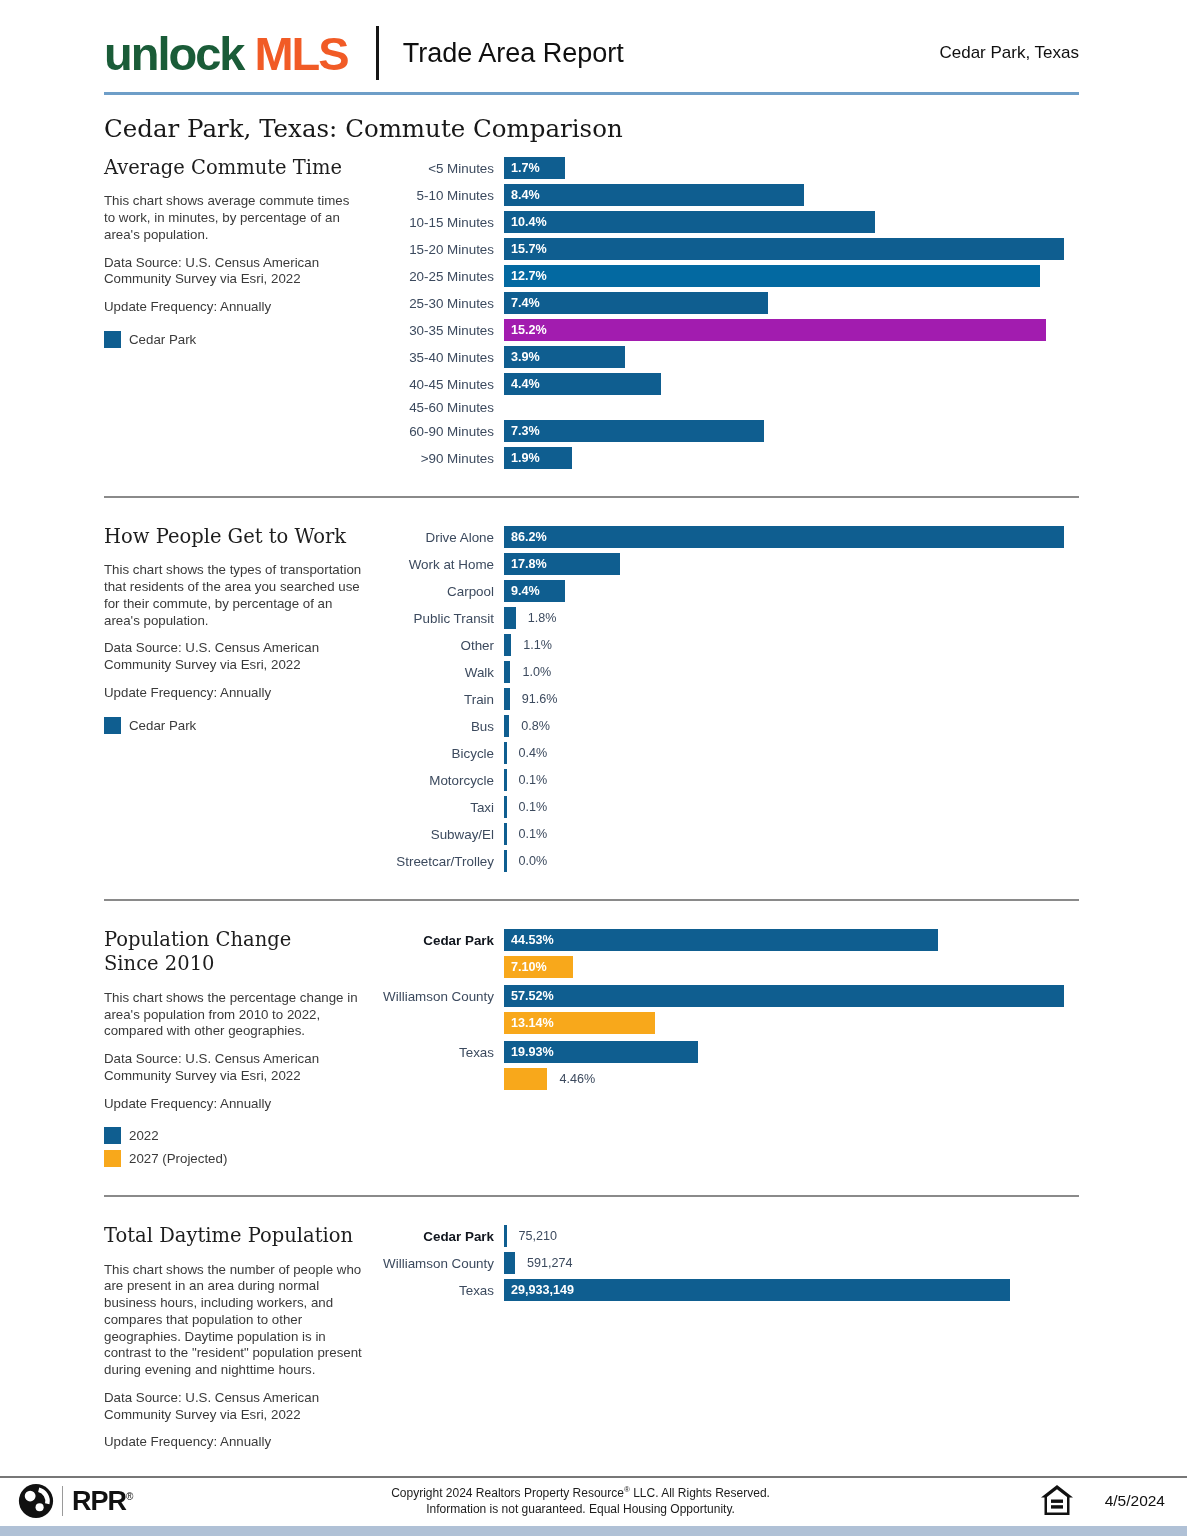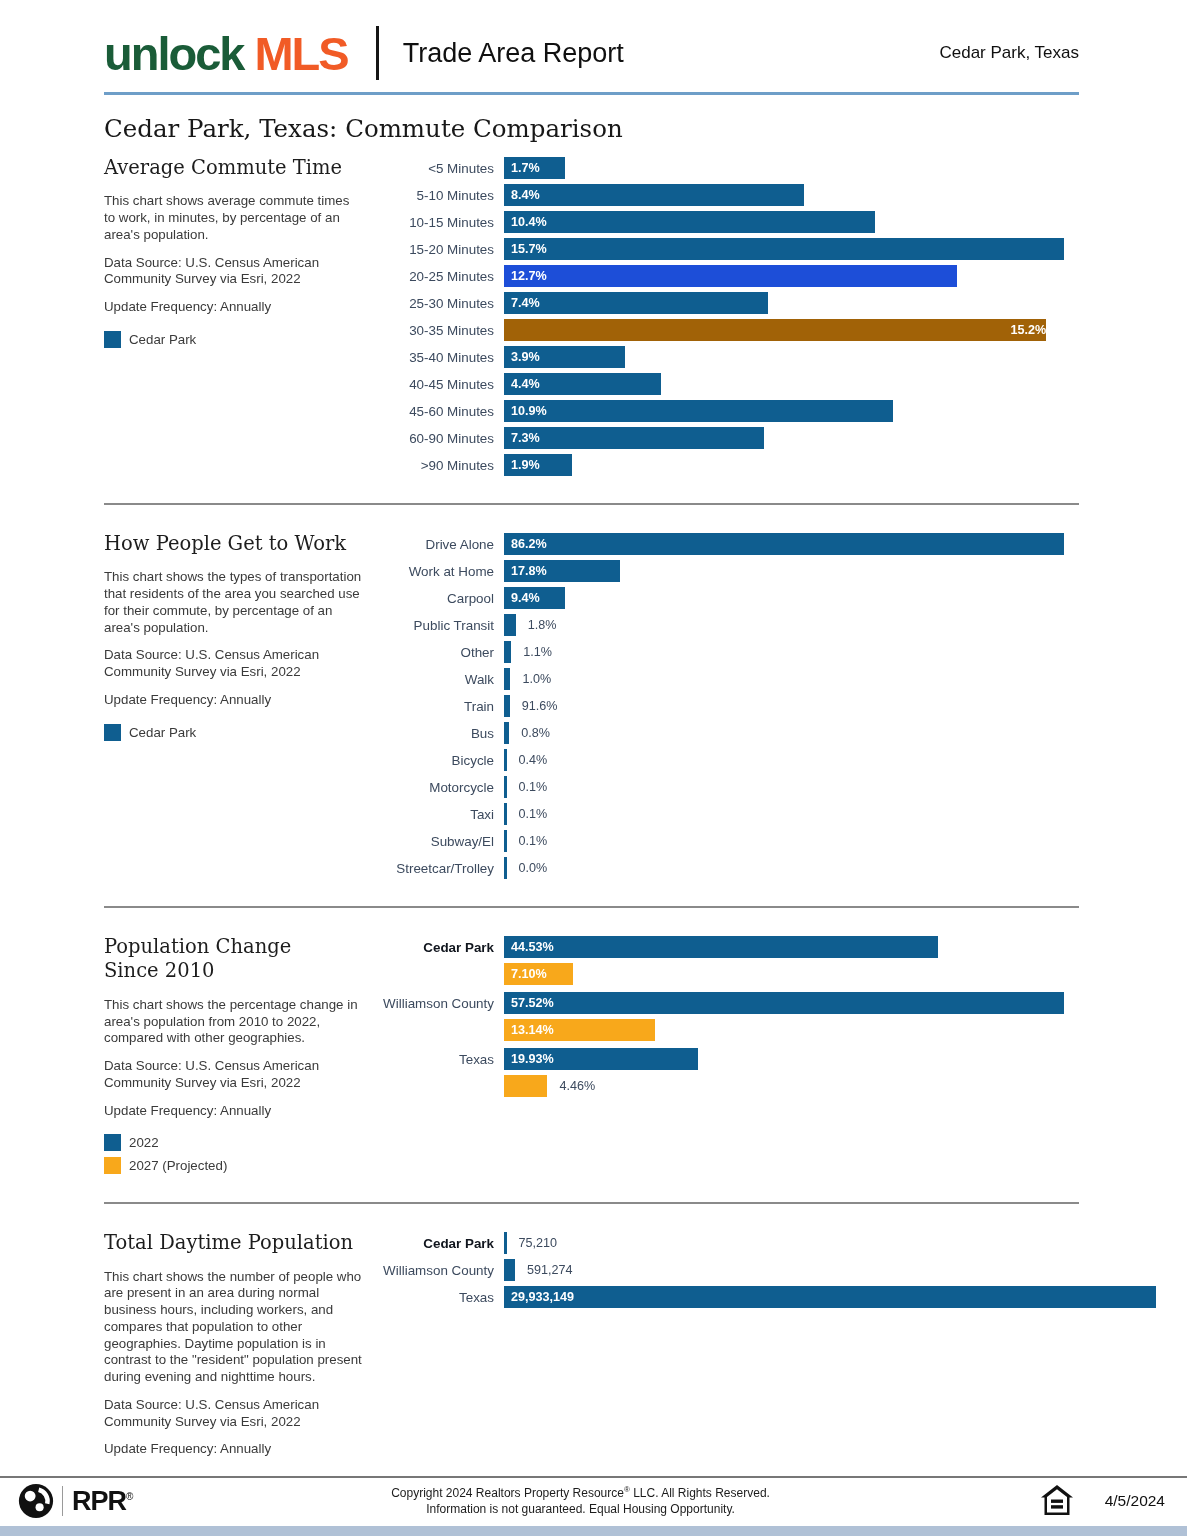--- a/index.html
+++ b/index.html
@@ -118,37 +118,37 @@
             <div class="clabel">15-20 Minutes</div>
             <div class="czone">
               <div class="cfill" style="width: 560px; background: rgb(15, 94, 144);">
                 <span class="cval inside">15.7%</span>
               </div>
             </div>
           </div>
           <div class="crow">
             <div class="clabel">20-25 Minutes</div>
             <div class="czone">
-              <div class="cfill" style="width: 453px; background: #1d4ed8;">
+              <div class="cfill" style="width: 536px; background: #0369a1;">
                 <span class="cval inside">12.7%</span>
               </div>
             </div>
           </div>
           <div class="crow">
             <div class="clabel">25-30 Minutes</div>
             <div class="czone">
               <div class="cfill" style="width: 263.949px; background: rgb(15, 94, 144);">
                 <span class="cval inside">7.4%</span>
               </div>
             </div>
           </div>
           <div class="crow">
             <div class="clabel">30-35 Minutes</div>
             <div class="czone">
-              <div class="cfill" style="width: 542.166px; background: #a16207; justify-content: flex-end;">
+              <div class="cfill" style="width: 542.166px; background: #a21caf;">
                 <span class="cval inside">15.2%</span>
               </div>
             </div>
           </div>
           <div class="crow">
             <div class="clabel">35-40 Minutes</div>
             <div class="czone">
               <div class="cfill" style="width: 121px; background: rgb(15, 94, 144);">
                 <span class="cval inside">3.9%</span>
               </div>
@@ -157,25 +157,20 @@
           <div class="crow">
             <div class="clabel">40-45 Minutes</div>
             <div class="czone">
               <div class="cfill" style="width: 156.943px; background: rgb(15, 94, 144);">
                 <span class="cval inside">4.4%</span>
               </div>
             </div>
           </div>
           <div class="crow">
             <div class="clabel">45-60 Minutes</div>
-            <div class="czone">
-              <div class="cfill" style="width: 388.79px; background: rgb(15, 94, 144);">
-                <span class="cval inside">10.9%</span>
-              </div>
-            </div>
           </div>
           <div class="crow">
             <div class="clabel">60-90 Minutes</div>
             <div class="czone">
               <div class="cfill" style="width: 260.382px; background: rgb(15, 94, 144);">
                 <span class="cval inside">7.3%</span>
               </div>
             </div>
           </div>
           <div class="crow">
@@ -392,21 +387,21 @@
           <div class="crow">
             <div class="clabel">Williamson County</div>
             <div class="czone">
               <div class="cfill" style="width: 11.0618px; background: rgb(15, 94, 144);"></div>
               <span class="cval outside">591,274</span>
             </div>
           </div>
           <div class="crow">
             <div class="clabel">Texas</div>
             <div class="czone">
-              <div class="cfill" style="width: 652px; background: rgb(15, 94, 144);">
+              <div class="cfill" style="width: 506px; background: rgb(15, 94, 144);">
                 <span class="cval inside">29,933,149</span>
               </div>
             </div>
           </div>
         </div>
     </section>
 
   </div>
 
   <footer>

